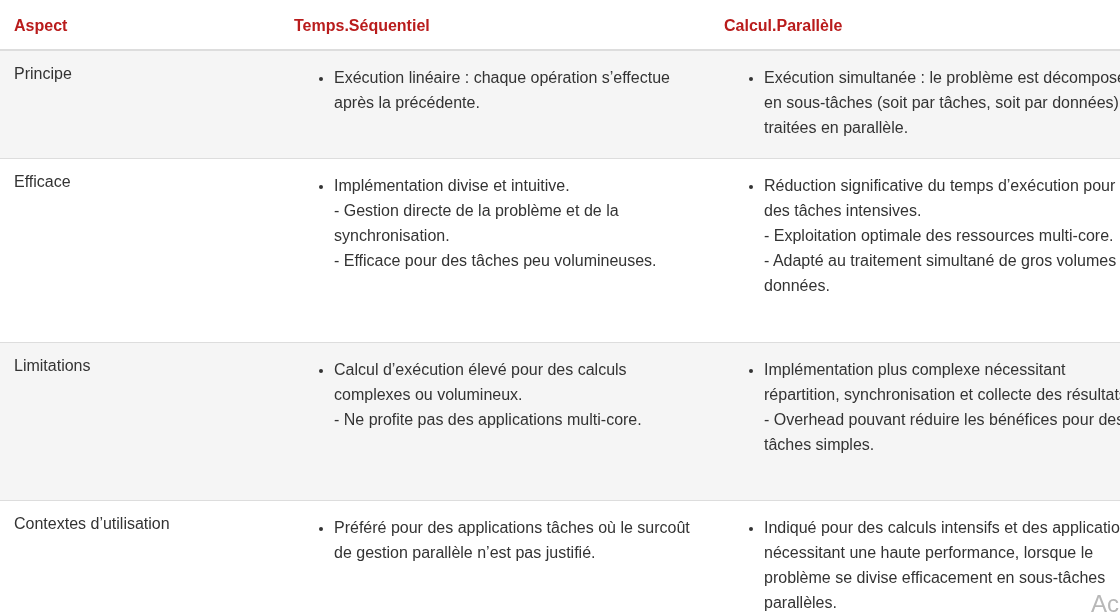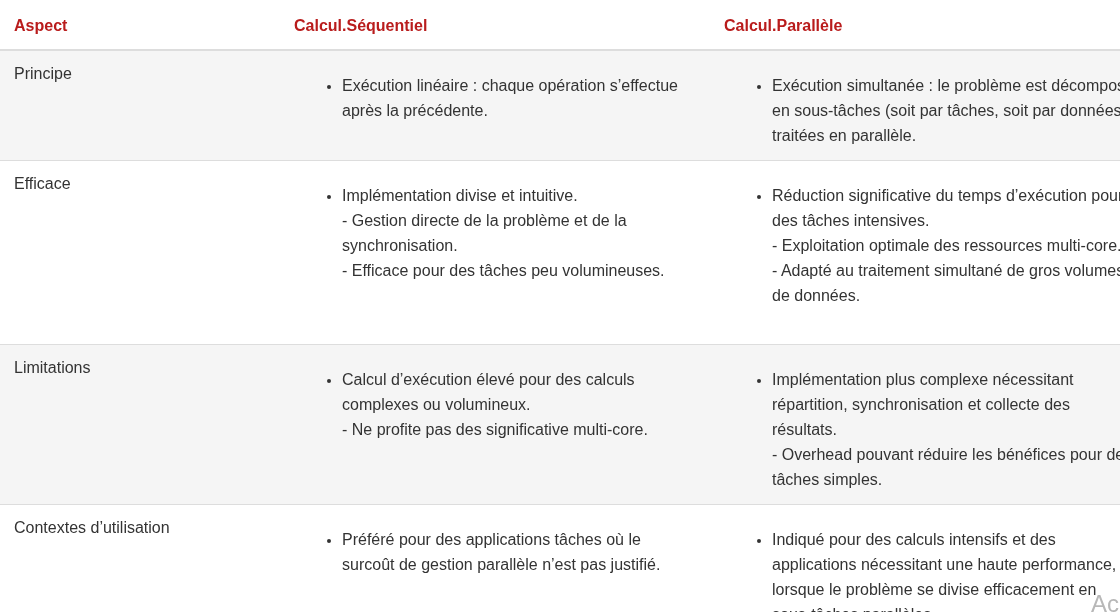--- a/index.html
+++ b/index.html
@@ -28,21 +28,21 @@
       vertical-align: top;
       padding: 10px 14px 0 14px;
       line-height: 25px;
       border-top: 1px solid #dddddd;
     }
     tr.striped td { background: #f5f5f5; }
     tr.r1 td { height: 97px; }
     tr.r2 td { height: 173px; }
     tr.r3 td { height: 147px; }
     tr.r4 td { height: 120px; }
-    ul { margin: 12px; padding-left: 36px; }
+    ul { margin: 4px; padding-left: 36px; }
     li { margin: 0; }
     li::marker { font-size: 13px; }
     .line { display: block; }
     .watermark {
       position: absolute; left: 1091px; top: 589px;
       font-size: 24px; color: #b8b8b8; line-height: 30px;
       white-space: nowrap;
     }
   </style>
 </head>
@@ -50,21 +50,21 @@
 
 <table>
   <colgroup>
       <col class="c1">
       <col class="c2">
       <col class="c3">
     </colgroup>
   <thead>
     <tr>
       <th>Aspect</th>
-      <th>Calcul.Séquentiel</th>
+      <th>Temps.Séquentiel</th>
       <th>Calcul.Parallèle</th>
     </tr>
   </thead>
   <tbody>
     <tr class="striped r1">
       <td>Principe</td>
       <td>
         <ul>
           <li>
               <span class="line">Exécution linéaire : chaque opération s’effectue après la précédente.</span>
@@ -99,21 +99,21 @@
           </li>
         </ul>
       </td>
     </tr>
     <tr class="striped r3">
       <td>Limitations</td>
       <td>
         <ul>
           <li>
             <span class="line">Calcul d’exécution élevé pour des calculs complexes ou volumineux.</span>
-            <span class="line">- Ne profite pas des significative multi-core.</span>
+            <span class="line">- Ne profite pas des applications multi-core.</span>
           </li>
         </ul>
       </td>
       <td>
         <ul>
           <li>
             <span class="line">Implémentation plus complexe nécessitant répartition, synchronisation et collecte des résultats.</span>
             <span class="line">- Overhead pouvant réduire les bénéfices pour des tâches simples.</span>
           </li>
         </ul>

